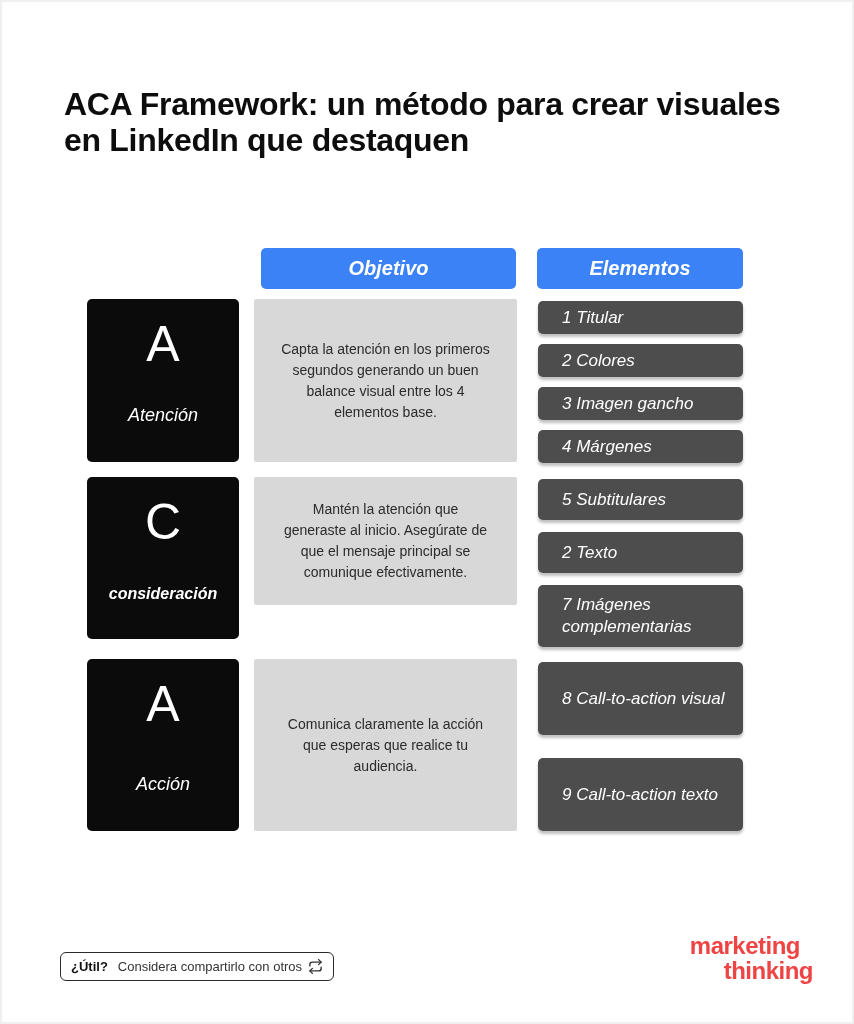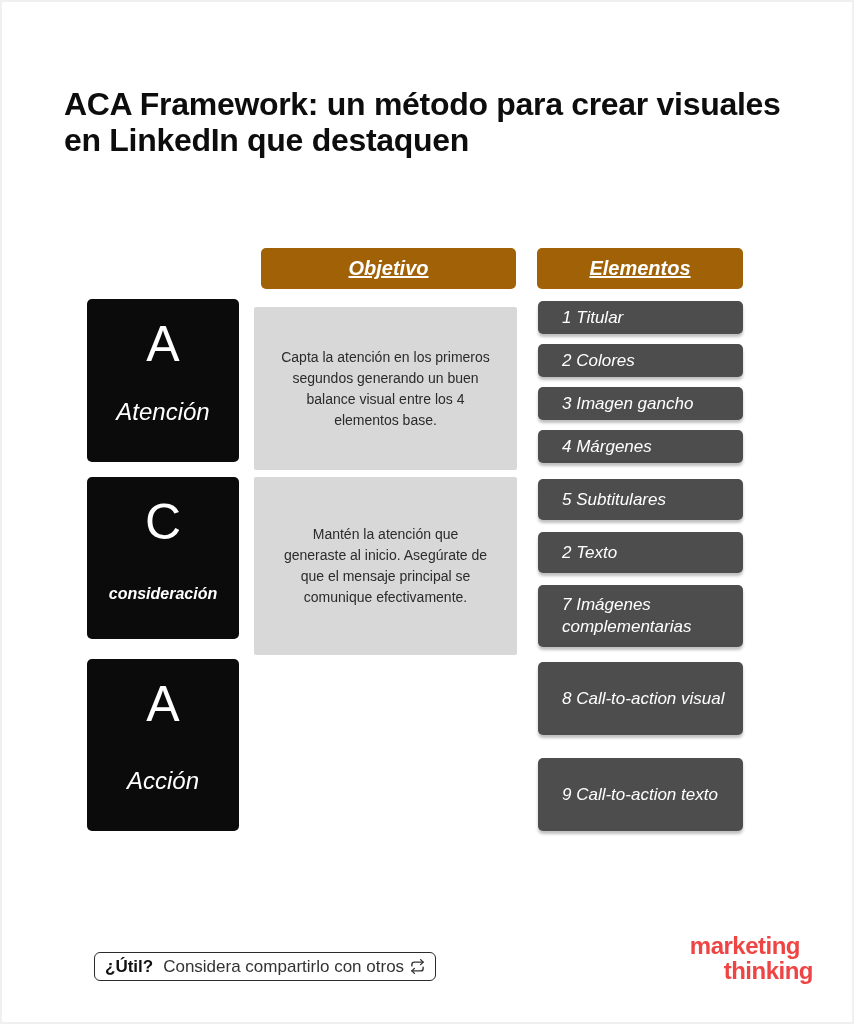--- a/index.html
+++ b/index.html
@@ -25,30 +25,29 @@
     font-weight: 700;
     letter-spacing: -0.3px;
     line-height: 36px;
   }
 
   
   .col-header {
     position: absolute;
     top: 246px;
     height: 41px;
-    background: #a16207;
+    background: #3b82f6;
     border-radius: 5px;
     display: flex;
     align-items: center;
     justify-content: center;
     color: #ffffff;
     font-size: 20px;
     font-style: italic;
     font-weight: 600;
-    text-decoration: underline;
   }
   .col-header.objetivo { left: 259px; width: 255px; }
   .col-header.elementos { left: 535px; width: 206px; }
 
   
   .letterbox {
     position: absolute;
     left: 85px;
     width: 152px;
     background: #0b0b0b;
@@ -62,21 +61,21 @@
     font-size: 50px;
     font-weight: 400;
     line-height: 58px;
   }
   .letterbox .letter-label {
     position: absolute;
     bottom: 36px;
     width: 100%;
     text-align: center;
     font-style: italic;
-    font-size: 24px;
+    font-size: 18px;
   }
   .letterbox .letter-label.bold { font-weight: 700; font-size: 16px; }
 
   
   .objetivo-box {
     position: absolute;
     left: 252px;
     width: 263px;
     background: #d8d8d8;
     border-radius: 2px;
@@ -122,23 +121,22 @@
     left: 58px;
     top: 950px;
     height: 29px;
     border: 1.5px solid #2b2b2b;
     border-radius: 6px;
     display: inline-flex;
     align-items: center;
     gap: 6px;
     padding: 0 10px;
     color: #333333;
-    font-size: 17px;
+    font-size: 13px;
     background: #ffffff;
-    margin-left: 34px;
   }
   .share-badge b { color: #111111; font-weight: 700; margin-right: 4px; }
   .share-badge svg { display: block; }
 
   .logo {
     position: absolute;
     right: 39px;
     top: 931px;
     text-align: right;
     color: #ef4444;
@@ -163,46 +161,49 @@
     <span>Objetivo</span>
   </div>
   <div class="col-header elementos">
     <span>Elementos</span>
   </div>
 
   <div class="letterbox" style="top:297px;height:163px;">
     <div class="letter">A</div>
     <div class="letter-label">Atención</div>
   </div>
-  <div class="objetivo-box" style="top:305px;height:163px;">
+  <div class="objetivo-box" style="top:297px;height:163px;">
     <span>Capta la atención en los primeros segundos generando un buen balance visual entre los 4 elementos base.</span>
   </div>
   <div class="pill-stack" style="top:299px;height:162px;">
     <div class="pill h34">1 Titular</div>
     <div class="pill h34">2 Colores</div>
     <div class="pill h34">3 Imagen gancho</div>
     <div class="pill h34">4 Márgenes</div>
   </div>
 
   <div class="letterbox" style="top:475px;height:162px;">
     <div class="letter">C</div>
     <div class="letter-label bold">consideración</div>
   </div>
-  <div class="objetivo-box" style="top:475px;height:178px;">
+  <div class="objetivo-box" style="top:475px;height:128px;">
     <span>Mantén la atención que generaste al inicio. Asegúrate de que el mensaje principal se comunique efectivamente.</span>
   </div>
   <div class="pill-stack" style="top:477px;height:168px;">
     <div class="pill h41">5 Subtitulares</div>
     <div class="pill h41">2 Texto</div>
     <div class="pill h62">7 Imágenes complementarias</div>
   </div>
 
   <div class="letterbox" style="top:657px;height:172px;">
     <div class="letter">A</div>
     <div class="letter-label">Acción</div>
+  </div>
+  <div class="objetivo-box" style="top:657px;height:172px;">
+    <span>Comunica claramente la acción que esperas que realice tu audiencia.</span>
   </div>
   <div class="pill-stack" style="top:660px;height:169px;">
     <div class="pill h73">8 Call-to-action visual</div>
     <div class="pill h73">9 Call-to-action texto</div>
   </div>
 
   <div class="share-badge">
     <b>¿Útil?</b>
     <span>Considera compartirlo con otros</span>
     <span>

